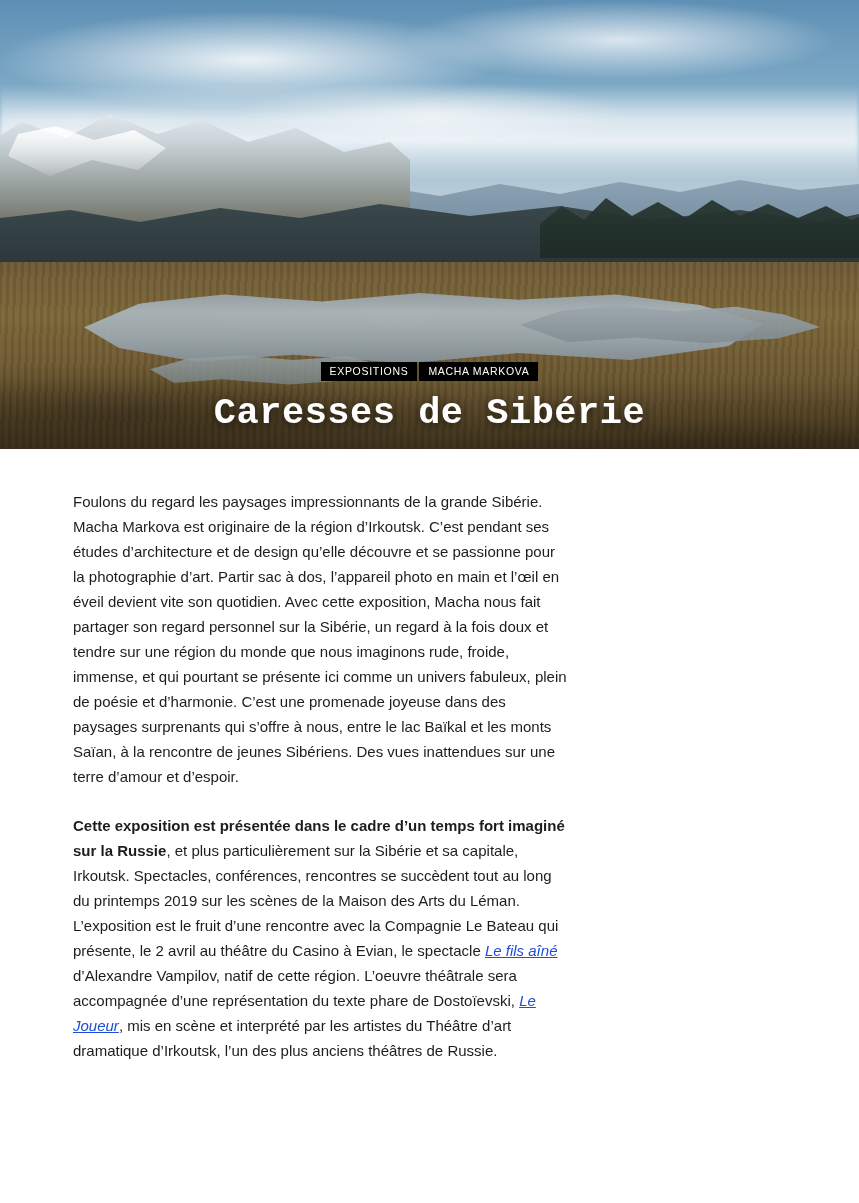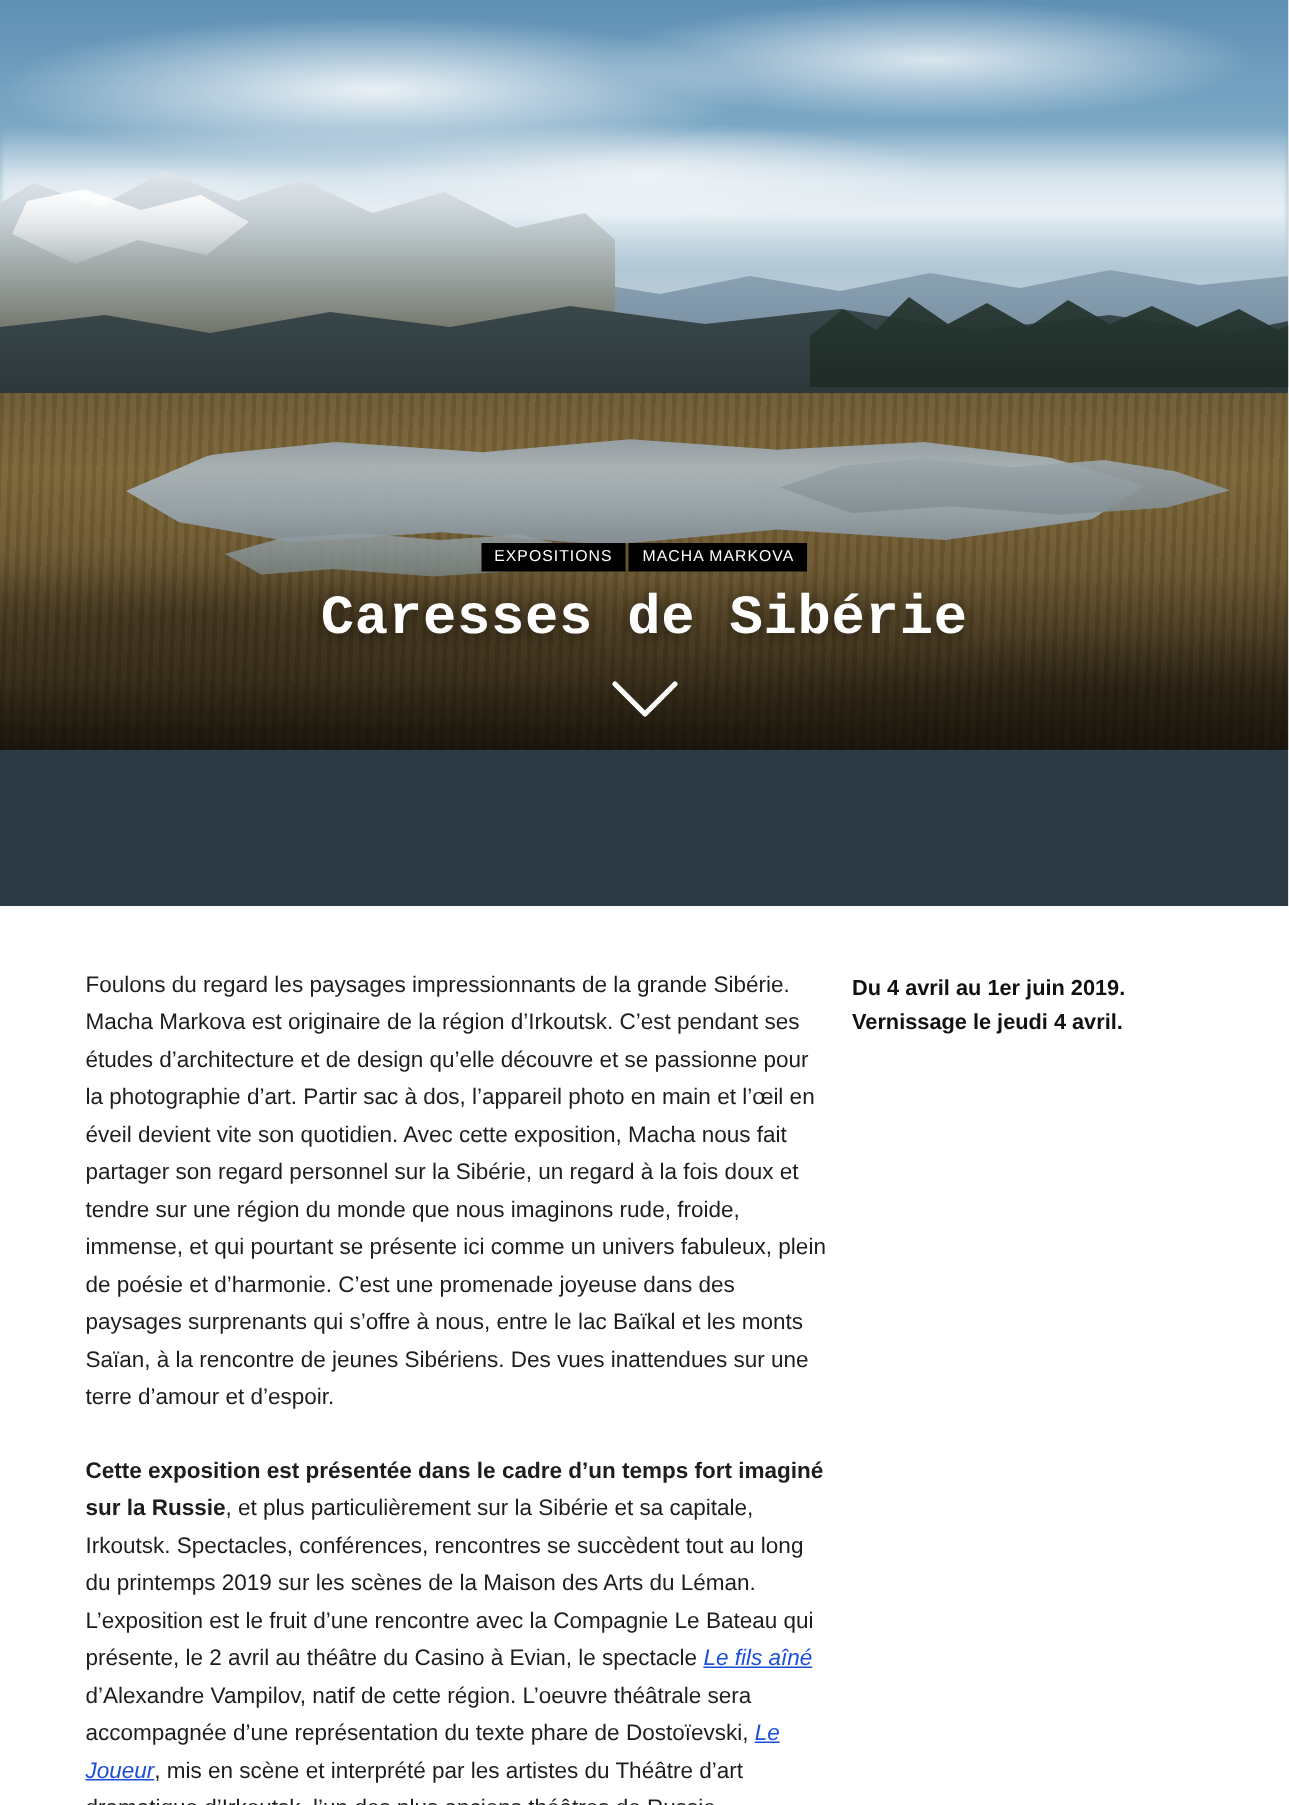--- a/index.html
+++ b/index.html
@@ -14,21 +14,21 @@
     min-height: 1203px;
     position: relative;
     background: #ffffff;
     overflow: hidden;
   }
 
   
   .hero {
     position: relative;
     width: 859px;
-    height: 604px;
+    height: 449px;
     overflow: hidden;
     background: #2b3a45;
   }
   .hero-sky {
     position: absolute;
     left: 0; top: 0;
     width: 859px; height: 230px;
     background:
       radial-gradient(ellipse 360px 70px at 250px 60px, rgba(255,255,255,0.85) 0%, rgba(255,255,255,0.0) 70%),
       radial-gradient(ellipse 300px 55px at 620px 40px, rgba(255,255,255,0.75) 0%, rgba(255,255,255,0.0) 72%),
@@ -170,21 +170,22 @@
     left: 0; top: 452px;
     width: 859px;
     display: flex;
     justify-content: center;
   }
   .hero-chevron svg { display: block; }
 
   
   .content {
     display: flex;
-    padding: 40px 0 0 0;
+    padding: 40px 0 0 16px;
+    align-items: flex-end;
   }
   .col-main {
     width: 495px;
     margin-left: 57px;
   }
   .col-side {
     width: 250px;
     margin-left: 16px;
     padding-top: 4px;
   }
@@ -248,19 +249,15 @@
   <div class="content">
 
     <div class="col-main">
       <p class="body">Foulons du regard les paysages impressionnants de la grande Sibérie. Macha Markova est originaire de la région d’Irkoutsk. C’est pendant ses études d’architecture et de design qu’elle découvre et se passionne pour la photographie d’art. Partir sac à dos, l’appareil photo en main et l’œil en éveil devient vite son quotidien. Avec cette exposition, Macha nous fait partager son regard personnel sur la Sibérie, un regard à la fois doux et tendre sur une région du monde que nous imaginons rude, froide, immense, et qui pourtant se présente ici comme un univers fabuleux, plein de poésie et d’harmonie. C’est une promenade joyeuse dans des paysages surprenants qui s’offre à nous, entre le lac Baïkal et les monts Saïan, à la rencontre de jeunes Sibériens. Des vues inattendues sur une terre d’amour et d’espoir.</p>
 
       <p class="body">
         <span class="b">Cette exposition est présentée dans le cadre d’un temps fort imaginé sur la Russie</span><span>, et plus particulièrement sur la Sibérie et sa capitale, Irkoutsk. Spectacles, conférences, rencontres se succèdent tout au long du printemps 2019 sur les scènes de la Maison des Arts du Léman. L’exposition est le fruit d’une rencontre avec la Compagnie Le Bateau qui présente, le 2 avril au théâtre du Casino à Evian, le spectacle </span><a class="it-link" href="#">Le fils aîné</a><span> d’Alexandre Vampilov, natif de cette région. L’oeuvre théâtrale sera accompagnée d’une représentation du texte phare de Dostoïevski, </span><a class="it-link" href="#">Le Joueur</a><span>, mis en scène et interprété par les artistes du Théâtre d’art dramatique d’Irkoutsk, l’un des plus anciens théâtres de Russie.</span>
       </p>
     </div>
 
-    <div class="col-side">
-      <p class="side-date">Du 4 avril au 1er juin 2019.</p>
-      <p class="side-date">Vernissage le jeudi 4 avril.</p>
-    </div>
 
   </div>
 </div>
 
 </body></html>

